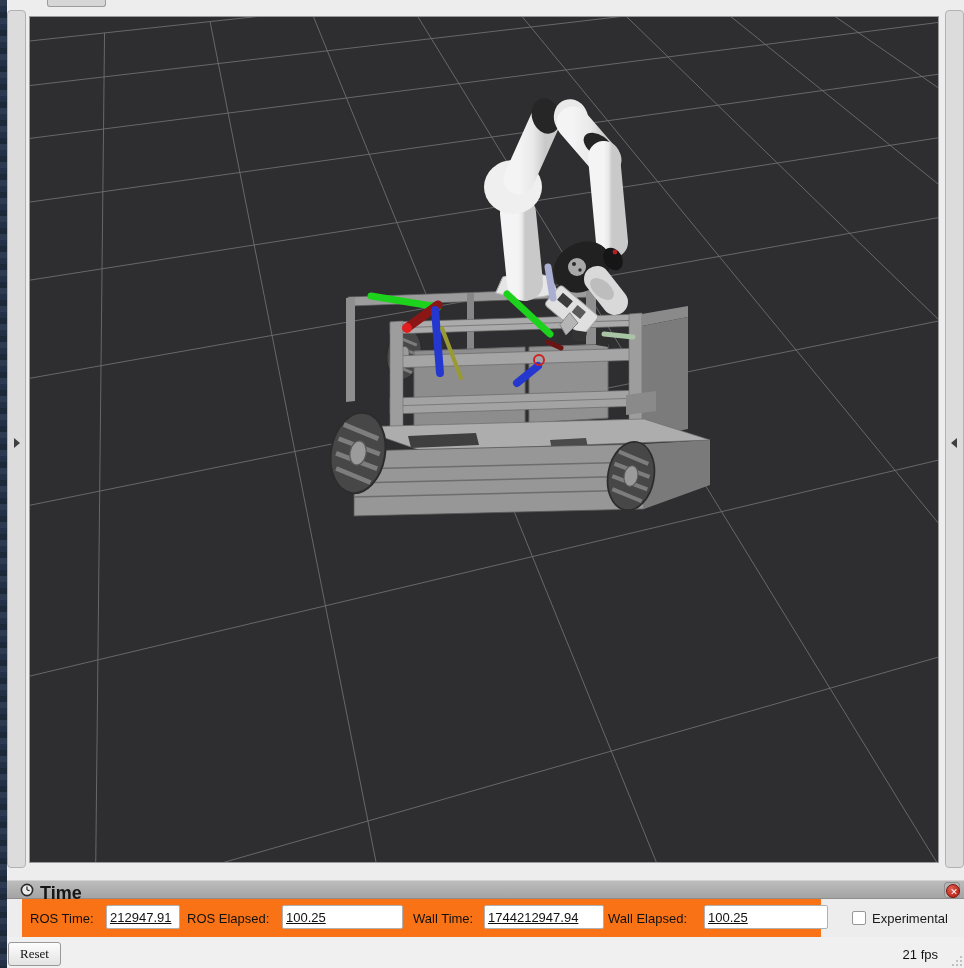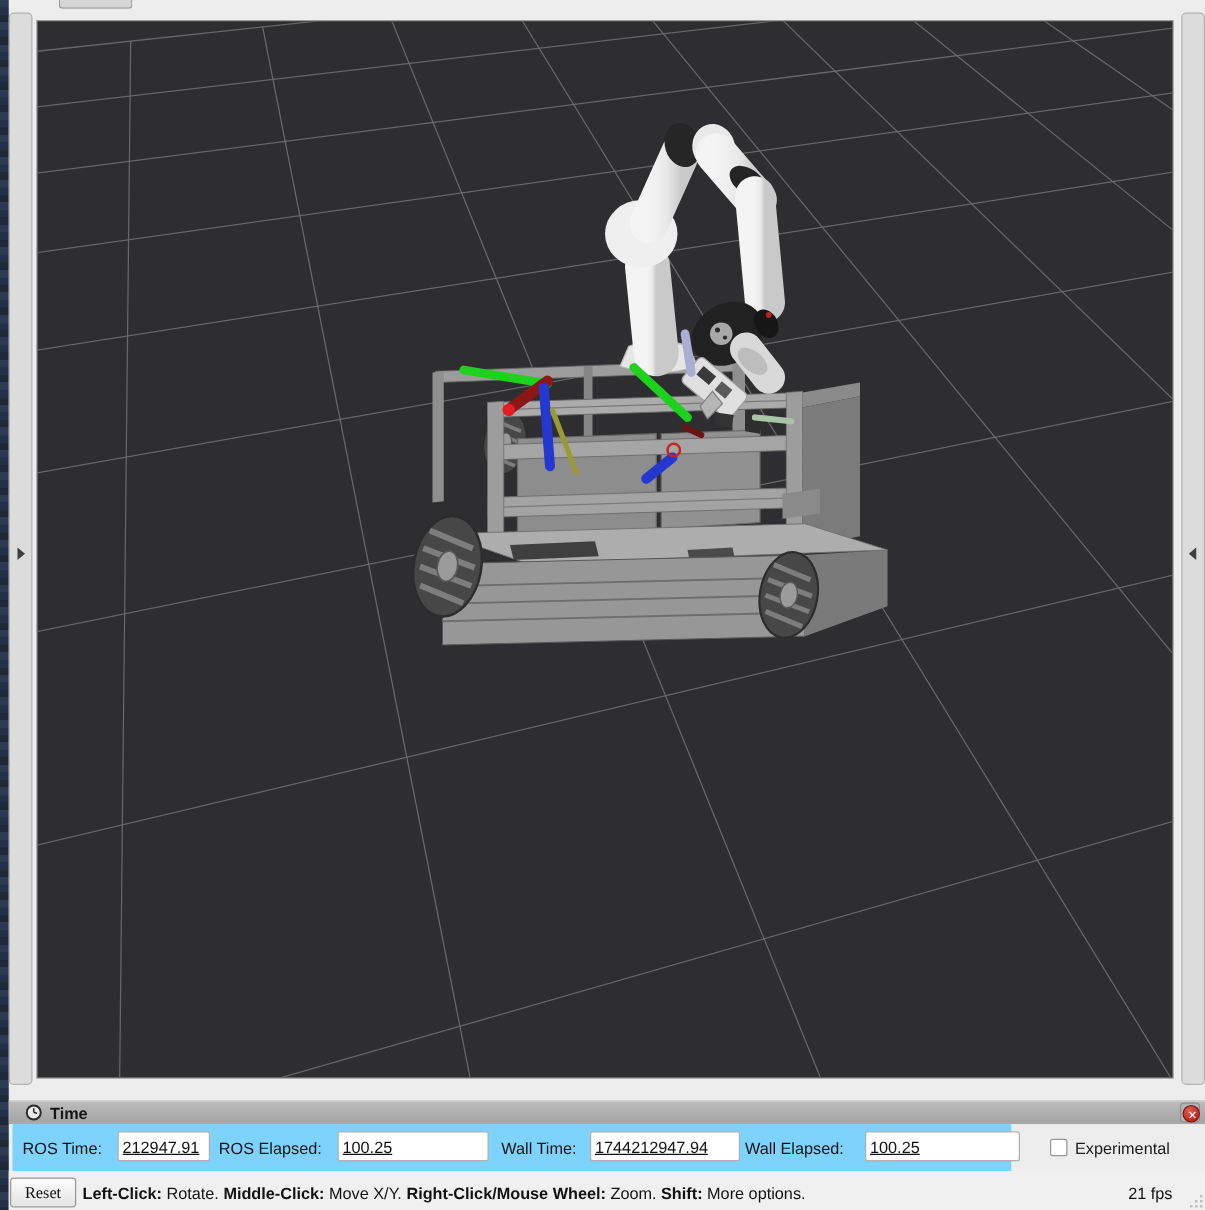--- a/index.html
+++ b/index.html
@@ -27,30 +27,30 @@
   
   .viewport{position:absolute;left:30px;top:17px;width:908px;height:845px;background:#2e2e30;
     box-shadow:0 0 0 1px #9a9a9a;overflow:hidden;}
   .viewport svg{display:block;}
   #grid-g line{stroke:#6e6e6e;stroke-width:1;opacity:.9;}
 
   
   .time-header{position:absolute;left:7px;top:880px;width:957px;height:19px;
     background:linear-gradient(#bcbcbc,#a4a4a4);border-top:1px solid #d2d2d2;border-bottom:1px solid #8d8d8d;
     box-sizing:border-box;}
-  .time-title{position:absolute;left:33px;top:2px;font-weight:bold;font-size:13px;color:#151515;text-align:center;}
+  .time-title{position:absolute;left:33px;top:2px;font-weight:bold;font-size:18px;color:#151515;text-align:center;}
   .clock{position:absolute;left:13px;top:2px;}
   .close-btn{position:absolute;left:937px;top:1px;width:16px;height:16px;border-radius:3px;
     background:#b5b5b5;border:1px solid #8f8f8f;box-sizing:border-box;cursor:default;}
   .close-btn .ball{position:absolute;left:1px;top:1px;width:12px;height:12px;border-radius:50%;
     background:radial-gradient(circle at 35% 30%,#e06055,#c0281c 70%);border:1px solid #7e150d;}
   .close-btn .x{position:absolute;left:0;top:0;width:14px;height:14px;color:#fff;font-size:9px;
     font-weight:bold;text-align:center;line-height:14px;}
 
-  .fields-row{position:absolute;left:10px;top:899px;width:799px;height:38px;background:#7dd3fc;}
+  .fields-row{position:absolute;left:22px;top:899px;width:799px;height:38px;background:#f97316;}
   .flabel{position:absolute;top:12px;white-space:nowrap;color:#111;}
   .fin{position:absolute;top:6px;height:24px;box-sizing:border-box;border:1px solid #b1b1b1;
     border-radius:2px;background:#fff;font-family:inherit;font-size:13px;padding:0 3px;color:#111;text-decoration:underline;}
   .cb{position:absolute;left:830px;top:12px;width:14px;height:14px;-webkit-appearance:none;appearance:none;
     border:1px solid #979797;border-radius:2px;background:#fff;margin:0;}
   .cblabel{position:absolute;left:850px;top:12px;}
 
   .status-row{position:absolute;left:7px;top:937px;width:957px;height:31px;background:#f0f0f0;}
   .reset-btn{position:absolute;left:1px;top:5px;height:24px;padding:0 11px;
     background:linear-gradient(#fdfdfd,#e3e3e3);border:1px solid #999;border-radius:3px;
@@ -230,21 +230,20 @@
     <span class="flabel" style="left:391px">Wall Time:</span>
     <input class="fin" style="left: 462px; width: 120px;" value="1744212947.94">
     <span class="flabel" style="left:586px">Wall Elapsed:</span>
     <input class="fin" style="left: 682px; width: 124px;" value="100.25">
     <input type="checkbox" class="cb" style="">
     <span class="cblabel">Experimental</span>
   </div>
 
   <div class="status-row">
     <button class="reset-btn">Reset</button>
-    <span class="help"><b>Left-Click:</b><span> Rotate. </span><b>Middle-Click:</b><span> Move X/Y. </span><b>Right-Click/Mouse Wheel:</b><span> Zoom. </span><b>Shift:</b><span> More options.</span></span>
     <span class="fps">21 fps</span>
     <span class="grip">
       <i style="right:0;bottom:0"></i>
         <i style="right:4px;bottom:0"></i>
         <i style="right:8px;bottom:0"></i>
       <i style="right:0;bottom:4px"></i>
         <i style="right:4px;bottom:4px"></i>
         <i style="right:0;bottom:8px"></i>
     </span>
   </div>

